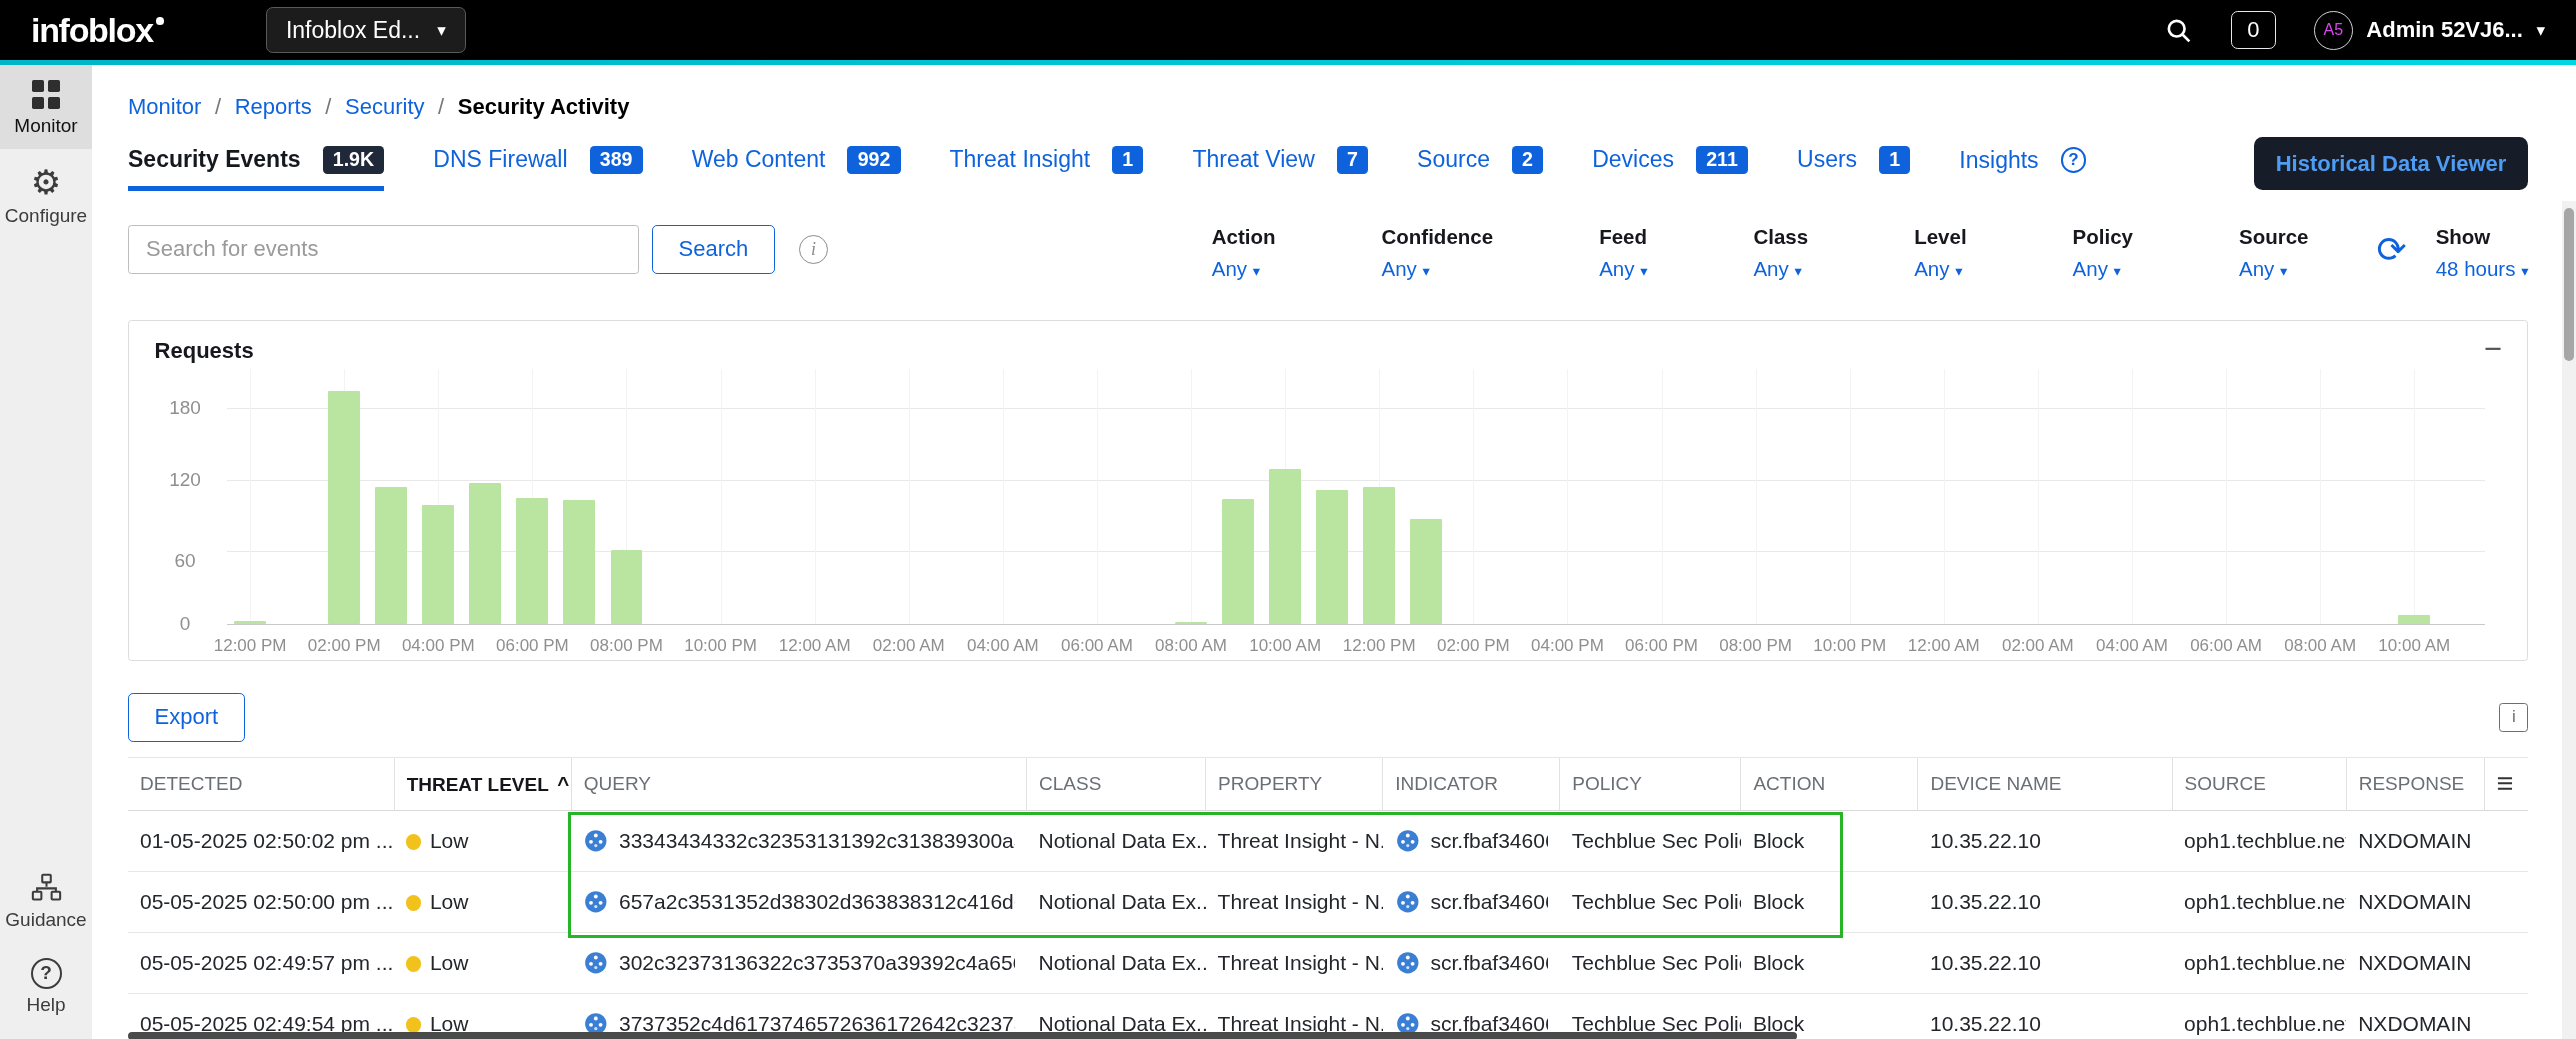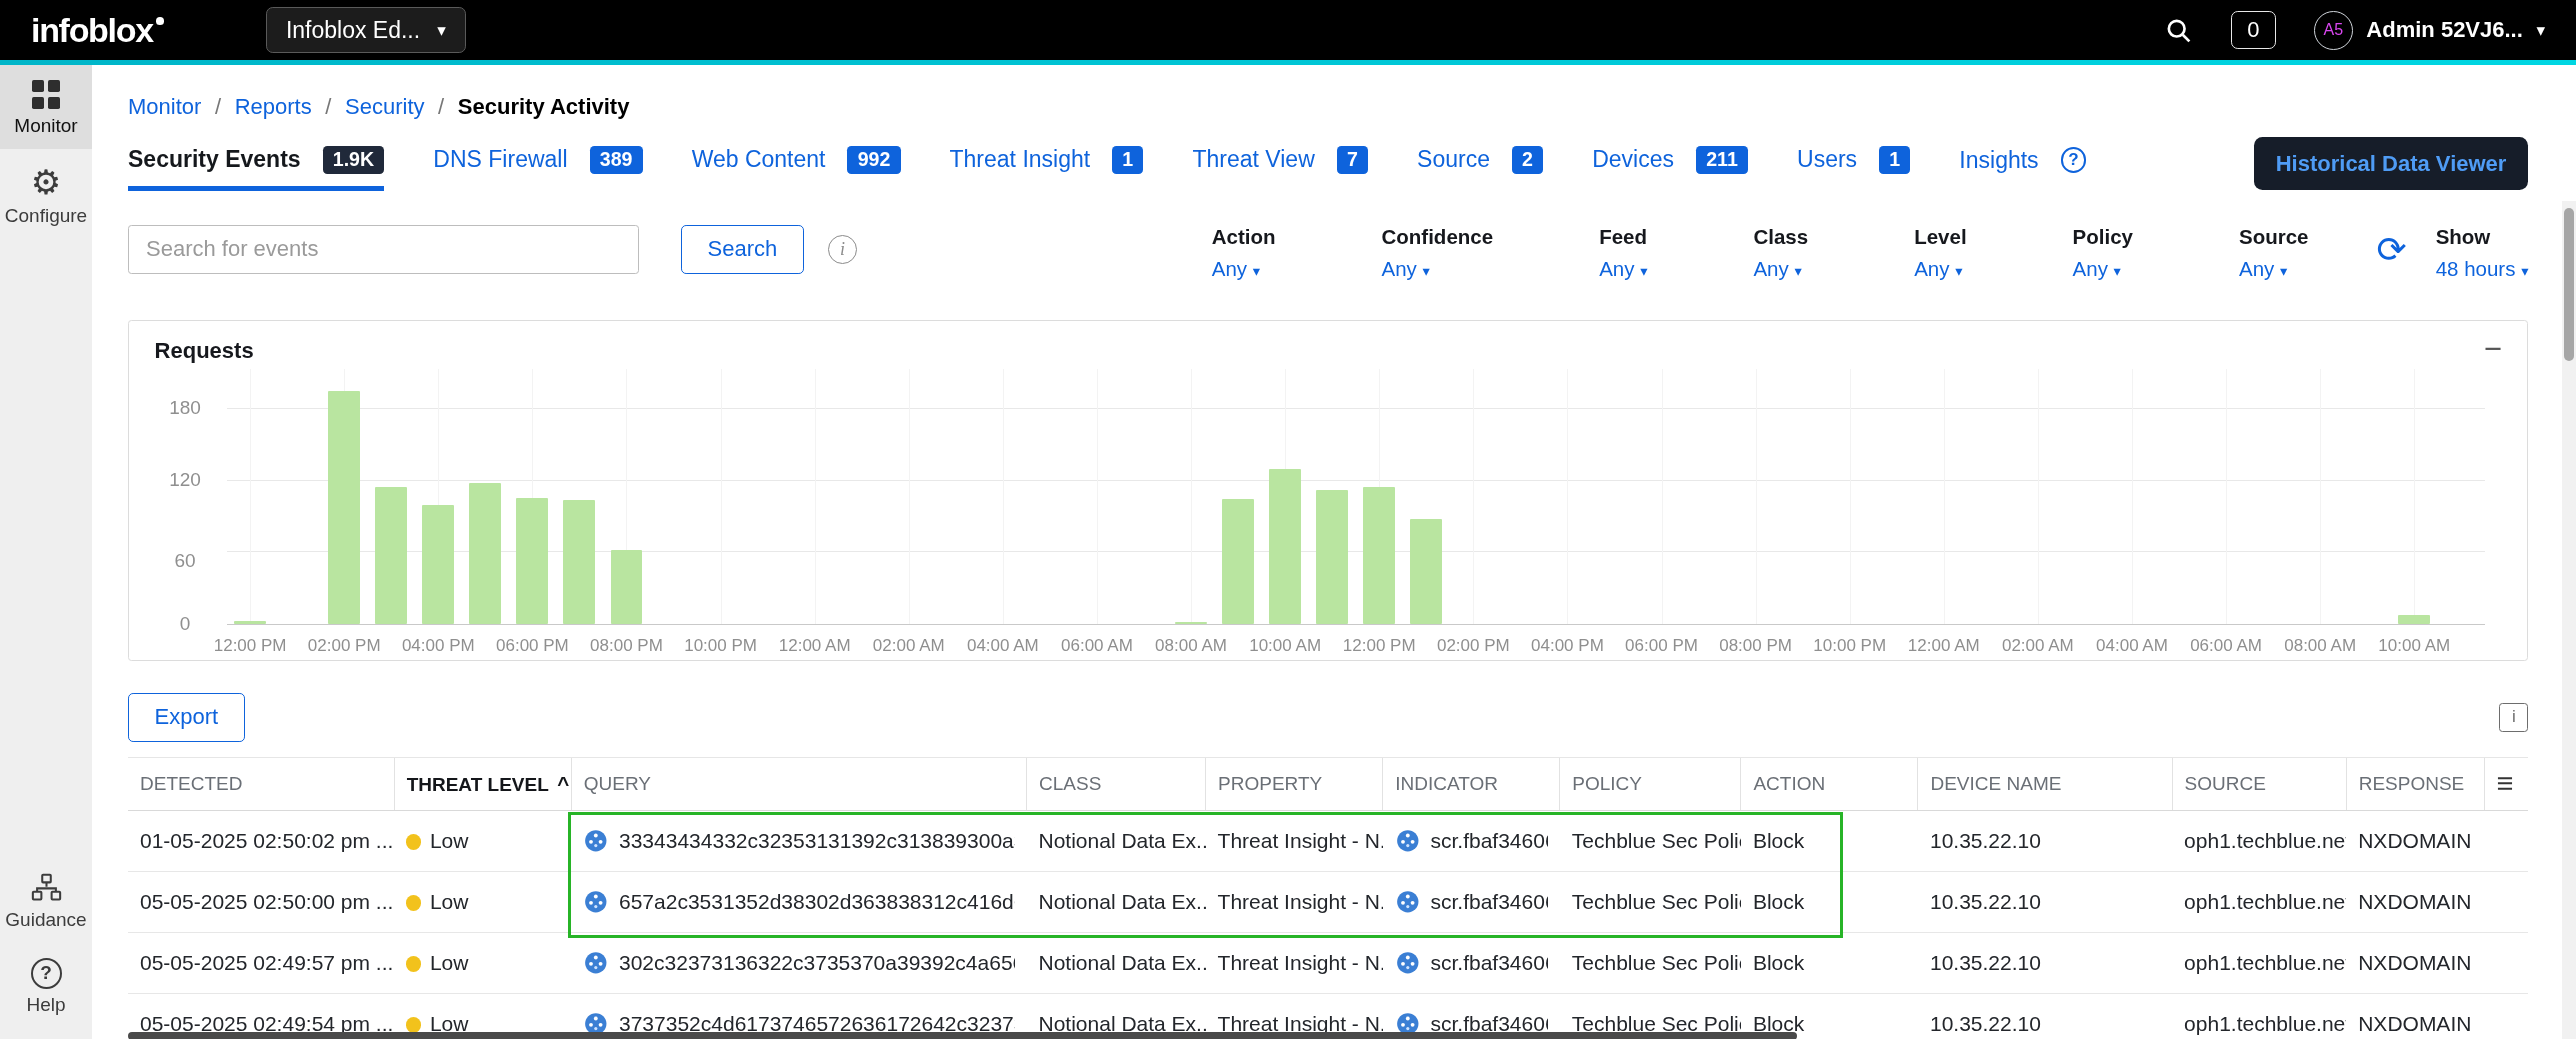--- a/index.html
+++ b/index.html
@@ -58,21 +58,21 @@
   .badge.dark{background:var(--badge-dark)}
   .help-ic{width:25.6px;height:25.6px;border:2.6px solid var(--accent);border-radius:50%;color:var(--accent);
            font-size:17px;font-weight:bold;display:flex;align-items:center;justify-content:center}
   .hist-btn{position:absolute;right:0;top:-8.5px;background:#161d29;color:#4f9cf5;font-size:22px;
             font-weight:bold;padding:13.6px 22px;border-radius:8.5px;border:none;cursor:pointer}
 
   .filter-row{margin-top:34px;display:flex;align-items:flex-start}
   .search-input{width:511px;height:49px;border:1.7px solid #bdbdbd;border-radius:3.4px;font-size:22px;
                 padding:0 17px;color:#333;outline:none}
   .search-input::placeholder{color:#9a9a9a}
-  .search-btn{margin-left:42px;height:49px;background:#fff;border:1.7px solid var(--accent);color:var(--accent);
+  .search-btn{margin-left:13px;height:49px;background:#fff;border:1.7px solid var(--accent);color:var(--accent);
               font-size:22px;border-radius:5.1px;padding:0 25.6px;cursor:pointer}
   .info-ic{margin-left:24px;margin-top:10.2px;width:29px;height:29px;border:1.7px solid #8b8b8b;border-radius:50%;
            color:#8b8b8b;display:flex;align-items:center;justify-content:center;font-size:18px;
            font-style:italic;font-family:"Liberation Serif",serif}
   .filters-right{margin-left:auto;display:flex;align-items:flex-start}
   .dropdowns{display:flex;gap:106px}
   .fgroup{cursor:pointer}
   .flabel{font-size:20.5px;color:#16181d;font-weight:bold;white-space:nowrap}
   .fvalue{margin-top:8.5px;font-size:20.5px;color:var(--accent);white-space:nowrap}
   .caret{font-size:14.5px}

